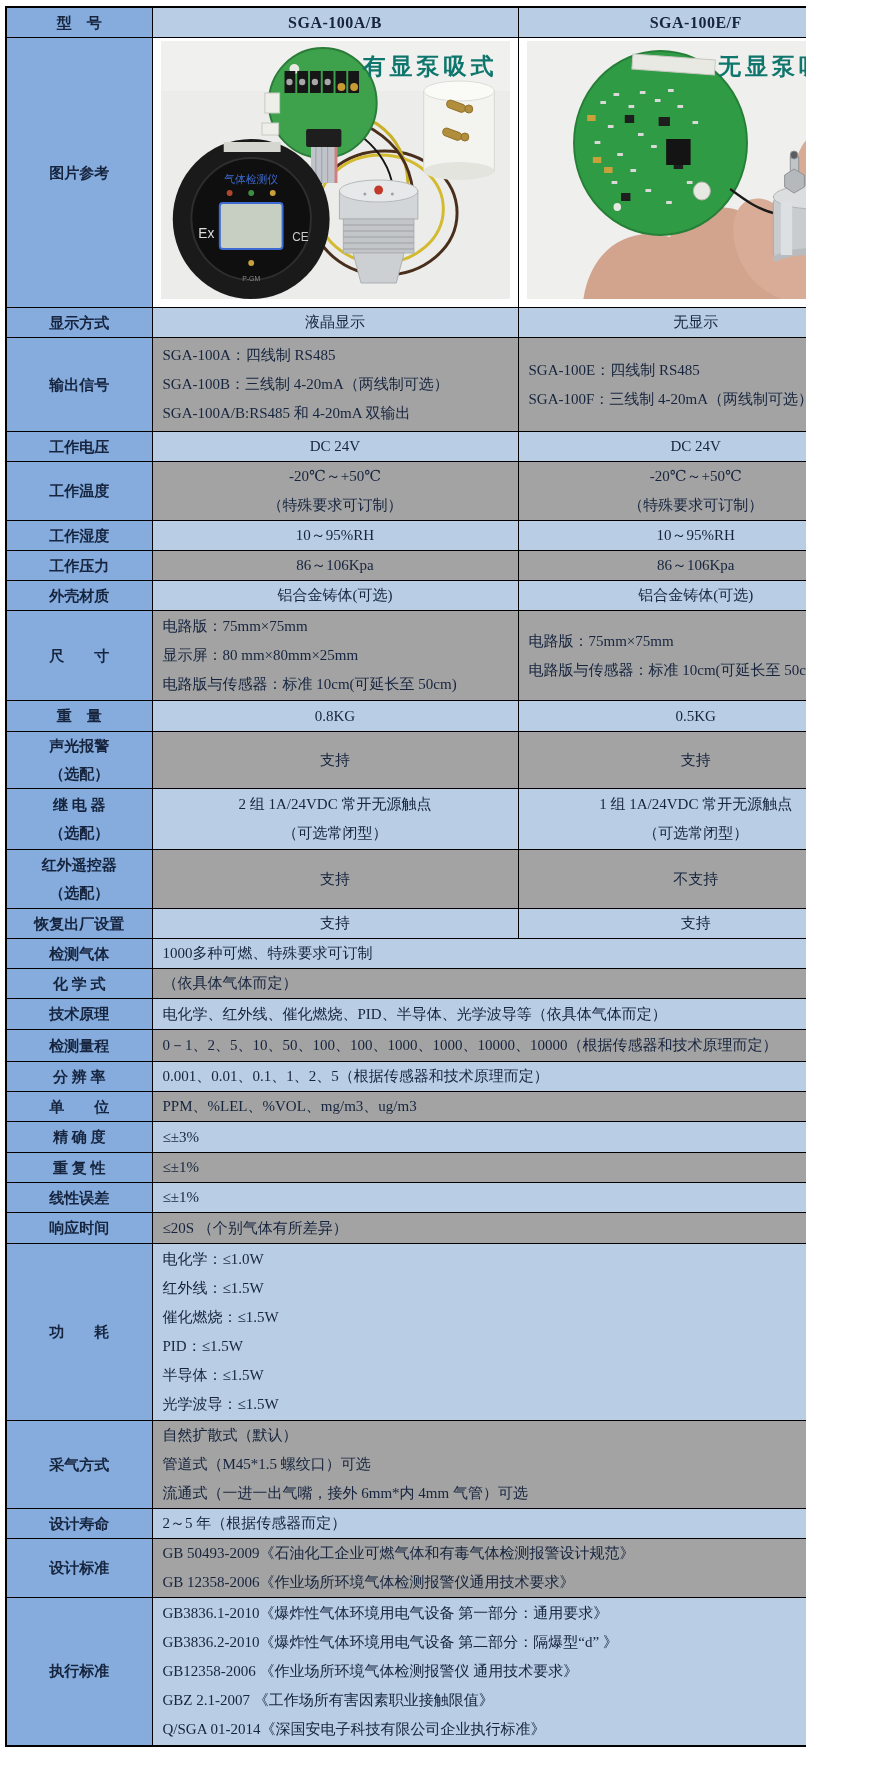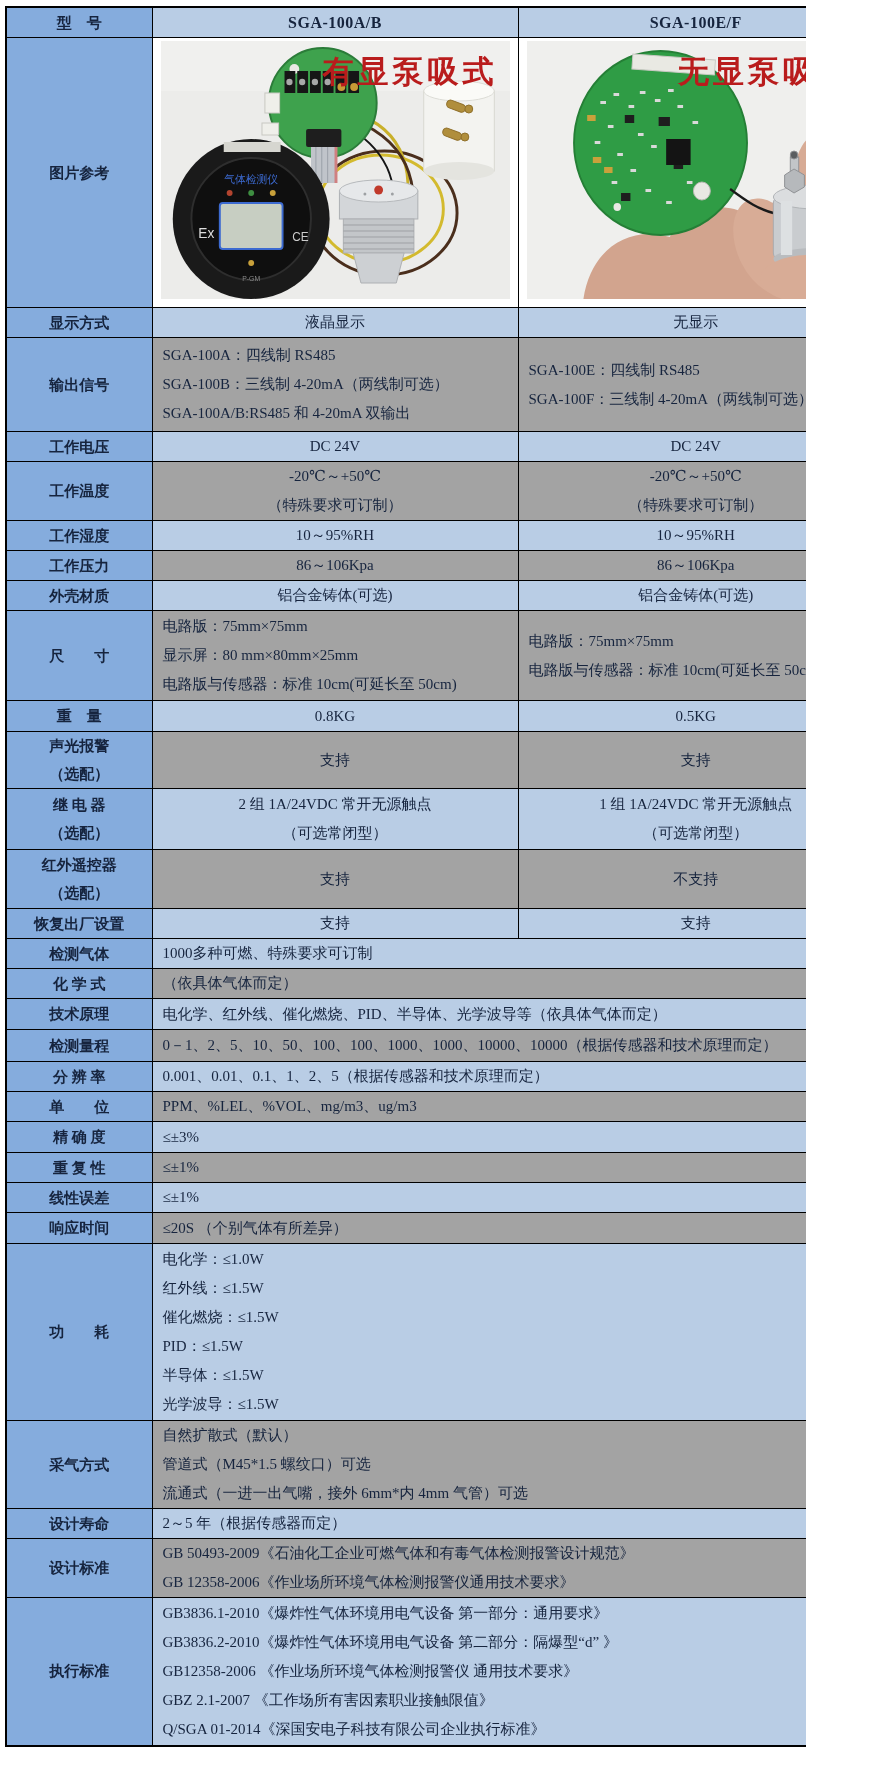--- a/index.html
+++ b/index.html
@@ -13,22 +13,22 @@
   td.val{font-size:15px;}
   td.val.dark{background:#B9CDE5;}
   td.val.light{background:#a3a3a3;}
   td.val.center{text-align:center;}
   td.val.left{text-align:left;padding-left:10px;}
   td.val.head-val{font-weight:bold;font-size:16px;letter-spacing:0.5px;}
   .cell-line{line-height:29px;white-space:nowrap;}
   td.photo-cell{background:#ffffff;vertical-align:top;}
   .photo-frame{margin:3px 8px 6px 8px;height:258px;background:#ECECEA;position:relative;overflow:hidden;}
   .photo-frame svg{display:block;width:100%;height:100%;}
-  .watermark{position:absolute;top:10px;right:12px;font-size:31px;font-weight:bold;
-             color:#b91c1c;letter-spacing:4px;font-family:"Liberation Sans",sans-serif;}
+  .watermark{position:absolute;top:10px;right:12px;font-size:23px;font-weight:bold;
+             color:#0f766e;letter-spacing:4px;font-family:"Liberation Sans",sans-serif;}
 </style>
 </head>
 <body>
 
 <div class="page">
   <table class="spec">
     <colgroup>
       <col style="width:146px">
         <col style="width:366px">
         <col>

